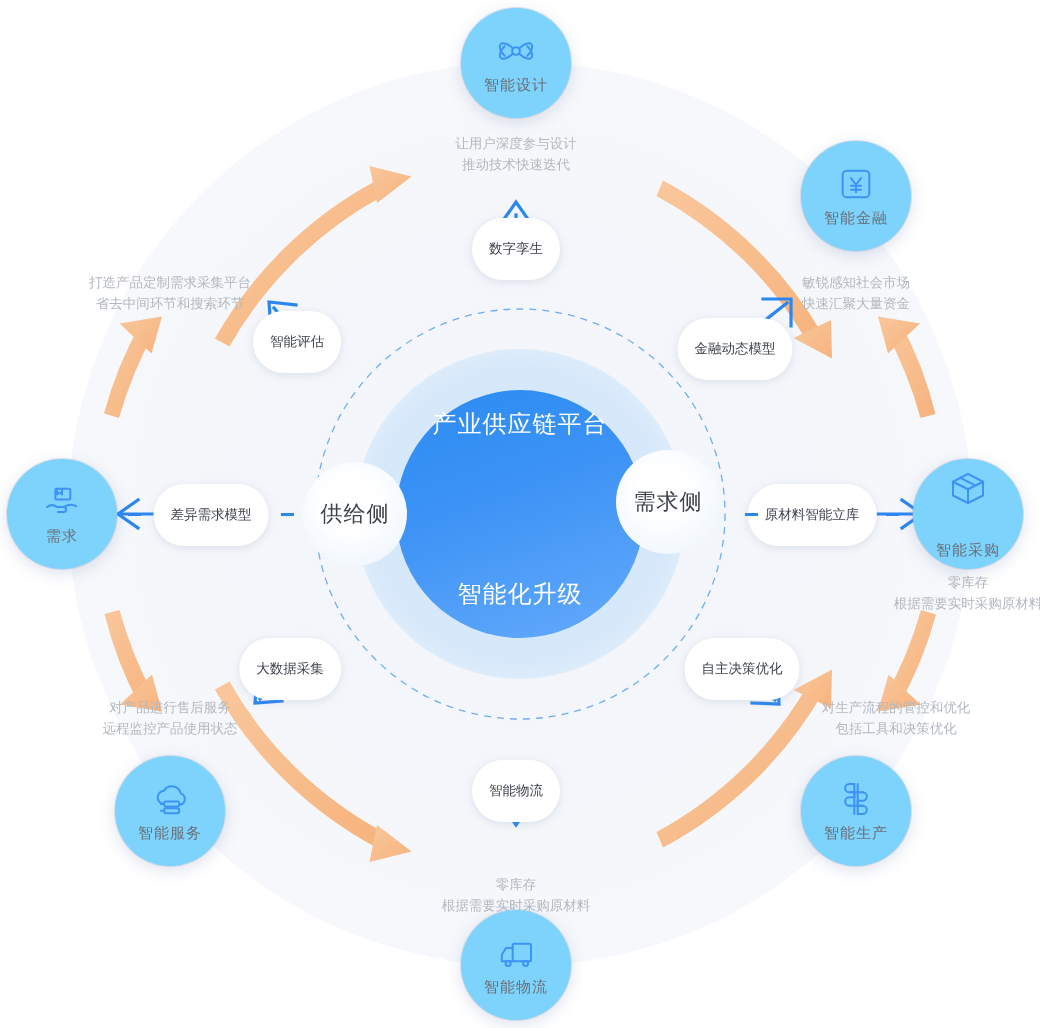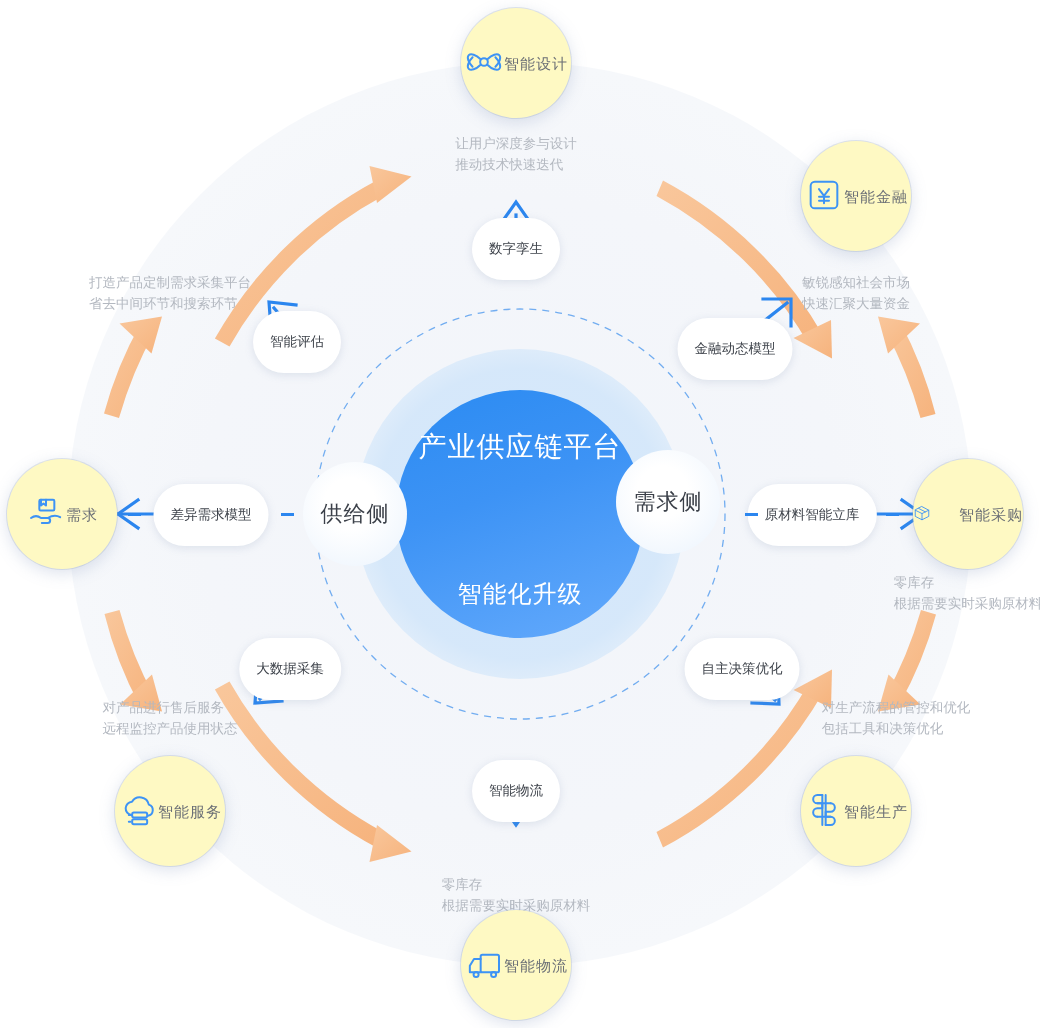--- a/index.html
+++ b/index.html
@@ -23,44 +23,45 @@
     left: 0; top: 0;
     width: 1040px; height: 1028px;
   }
 
   
   .node {
     position: absolute;
     width: 110px; height: 110px;
     margin-left: -55px; margin-top: -55px;
     border-radius: 50%;
-    background: #fef9c3;
+    background: #7dd3fc;
     box-shadow: 0 4px 16px rgba(120,140,180,.26),
                 0 0 0 1px rgba(160,175,200,.30);
     display: flex;
-    flex-direction: row;
+    flex-direction: column;
     align-items: center;
     justify-content: center;
     z-index: 40;
   }
   .node .ico { width: 40px; height: 40px; display:block; margin-bottom: 2px; }
   .node .nlabel {
     font-size: 15px;
     color: #6b6f76;
     letter-spacing: 1px;
     margin-top: 3px;
     white-space: nowrap;
   }
 
   
   .desc {
     position: absolute;
     color: #b3b8c0;
     font-size: 13.5px;
     line-height: 21px;
+    text-align: center;
     white-space: nowrap;
     z-index: 30;
   }
 
   
   .pill {
     position: absolute;
     background: #ffffff;
     border-radius: 999px;
     padding: 22px 17px;
@@ -94,21 +95,21 @@
   }
   #core-title, #core-sub {
     position: absolute;
     left: 520px;
     transform: translateX(-50%);
     color: #ffffff;
     white-space: nowrap;
     z-index: 26;
     font-weight: 400;
   }
-  #core-title { top: 428px; font-size: 28px; letter-spacing: 1px; font-family: Liberation Mono, monospace; }
+  #core-title { top: 408px; font-size: 24px; letter-spacing: 1px; font-family: Liberation Mono, monospace; }
   #core-sub   { top: 578px; font-size: 24px; letter-spacing: 1px; }
 
   .sidebubble {
     position: absolute;
     width: 104px; height: 104px;
     margin-left: -52px; margin-top: -52px;
     border-radius: 50%;
     background: radial-gradient(circle at 45% 40%, #ffffff 30%, #eaf3fd 100%);
     z-index: 24;
     display: flex; align-items: center; justify-content: center;

